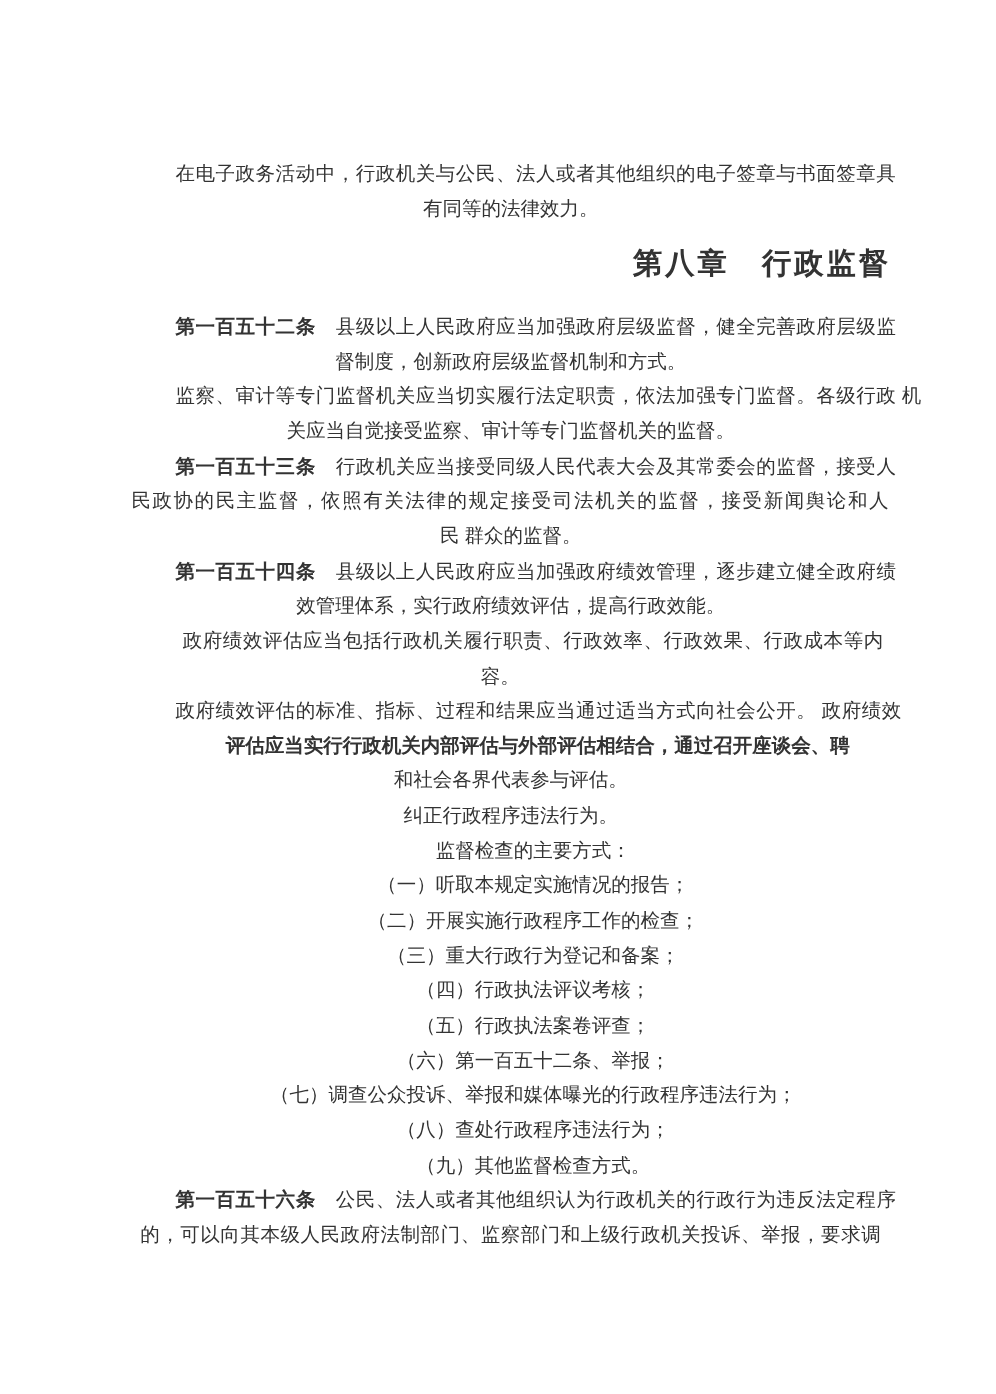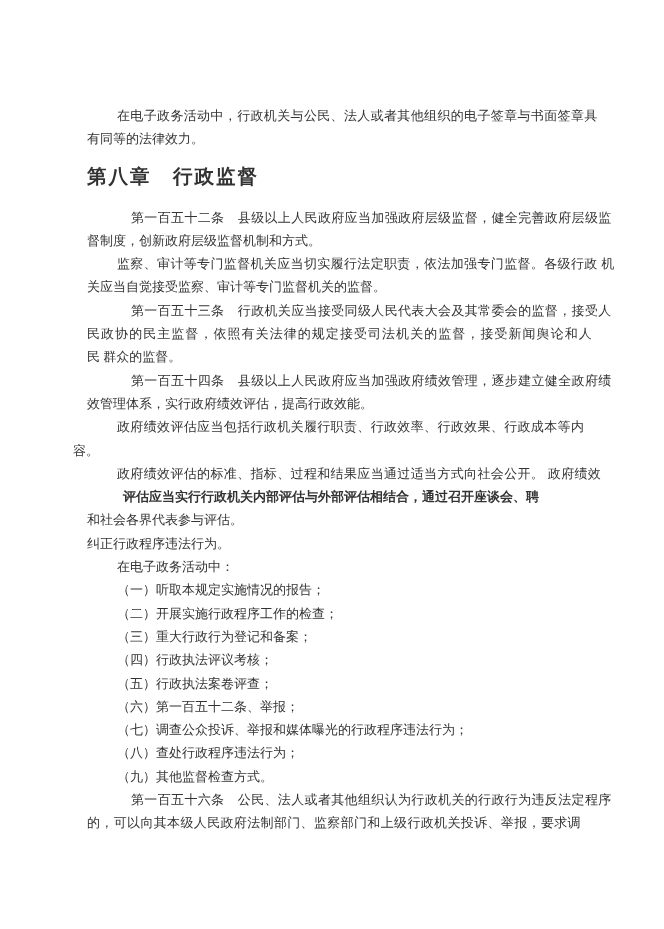--- a/index.html
+++ b/index.html
@@ -18,34 +18,35 @@
   }
   .content {
     padding: 104px 70px 0 87px; 
   }
   .line {
     font-size: 13px;
     line-height: 23.3px;
     height: 23.3px;
     white-space: pre;      
     color: #333333;
+    text-align: center;
   }
   .ind-para { padding-left: 30px; }   
   .ind-hang { padding-left: 36px; font-weight: bold; }   
   .ind-out  { margin-left: -14px; }   
   .full   { letter-spacing: 0.35px; } 
   .spread { letter-spacing: 1.05px; } 
-  .line .bold { font-weight: normal; margin-left: 14px; }
+  .line .bold { font-weight: bold; }
   .chapter {
     margin: 12px 0 16px 0;
     height: 27px;
     line-height: 27px;
     font-size: 19.5px;
     font-weight: bold;
-    text-align: left;
+    text-align: right;
     letter-spacing: 2px;
     color: #333333;
     font-family: Liberation Sans, sans-serif;
   }
 </style>
 </head>
 <body>
 
 <div class="page">
   <div class="content">
@@ -63,21 +64,21 @@
         <div class="line spread"><span>民政协的民主监督，依照有关法律的规定接受司法机关的监督，接受新闻舆论和人</span></div>
         <div class="line"><span>民 群众的监督。</span></div>
         <div class="line ind-para full"><span class="bold">第一百五十四条</span><span>　县级以上人民政府应当加强政府绩效管理，逐步建立健全政府绩</span></div>
         <div class="line"><span>效管理体系，实行政府绩效评估，提高行政效能。</span></div>
         <div class="line ind-para full"><span>政府绩效评估应当包括行政机关履行职责、行政效率、行政效果、行政成本等内</span></div>
         <div class="line ind-out"><span>容。</span></div>
         <div class="line ind-para full"><span>政府绩效评估的标准、指标、过程和结果应当通过适当方式向社会公开。 政府绩效</span></div>
         <div class="line ind-hang"><span>评估应当实行行政机关内部评估与外部评估相结合，通过召开座谈会、聘</span></div>
         <div class="line"><span>和社会各界代表参与评估。</span></div>
         <div class="line"><span>纠正行政程序违法行为。</span></div>
-        <div class="line ind-para"><span>在电子政务活动中：</span></div>
+        <div class="line ind-para"><span>监督检查的主要方式：</span></div>
         <div class="line ind-para"><span>（一）听取本规定实施情况的报告；</span></div>
         <div class="line ind-para"><span>（二）开展实施行政程序工作的检查；</span></div>
         <div class="line ind-para"><span>（三）重大行政行为登记和备案；</span></div>
         <div class="line ind-para"><span>（四）行政执法评议考核；</span></div>
         <div class="line ind-para"><span>（五）行政执法案卷评查；</span></div>
         <div class="line ind-para"><span>（六）第一百五十二条、举报；</span></div>
         <div class="line ind-para"><span>（七）调查公众投诉、举报和媒体曝光的行政程序违法行为；</span></div>
         <div class="line ind-para"><span>（八）查处行政程序违法行为；</span></div>
         <div class="line ind-para"><span>（九）其他监督检查方式。</span></div>
         <div class="line ind-para full"><span class="bold">第一百五十六条</span><span>　公民、法人或者其他组织认为行政机关的行政行为违反法定程序</span></div>

